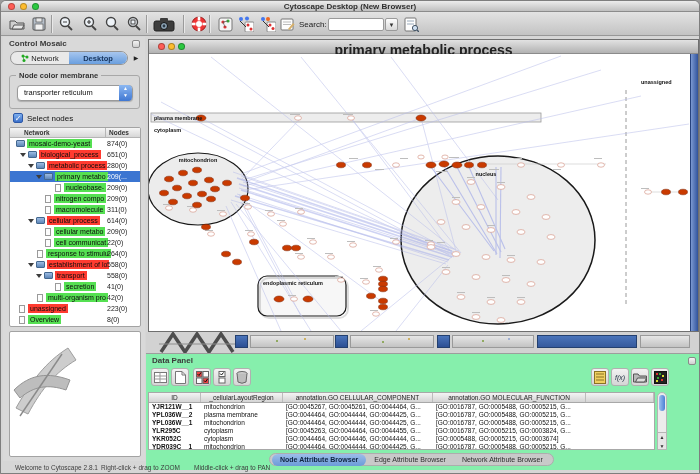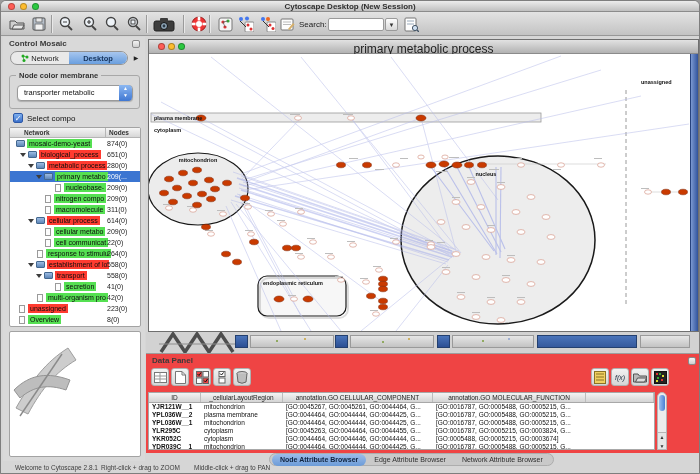--- a/index.html
+++ b/index.html
@@ -53,34 +53,34 @@
   .tnum { position:absolute; left:97px; color:#1c1c1c; }
   .trow.sel .tnum { color:#fff; }
 
   
   .birds { position:absolute; left:6px; top:294px; bottom:4px; width:132px; background:#fff; border:1px solid #a3a3a3; border-radius:2px; overflow:hidden; }
 
   
   .netwin { position:absolute; left:147px; top:38px; width:551px; height:293px; border:1px solid #6f6f6f; background:#fff; }
   .ntitle { position:absolute; left:0; top:0; right:0; height:14px; background:linear-gradient(#e2e2e2,#b2b2b2); border-bottom:1px solid #8b8b8b; }
   .ntl { position:absolute; top:3px; width:7px; height:7px; border-radius:50%; border:1px solid rgba(0,0,0,.3); }
-  .ntext { position:absolute; left:0; right:0; top:2px; text-align:center; font-size:12px; font-weight:normal; color:#222; }
+  .ntext { position:absolute; left:0; right:0; top:2px; text-align:center; font-size:14px; font-weight:bold; color:#222; }
   .ncanvas { position:absolute; left:0; top:14px; right:8px; bottom:0; background:#fff; overflow:hidden; }
   .bluebar { position:absolute; right:0; top:14px; bottom:0; width:8px; background:linear-gradient(90deg,#7b99d2,#30539c); border-left:1px solid #27437e; }
   .clabel { font:bold 5.5px "Liberation Sans",sans-serif; fill:#101010; }
 
   
   .frag { position:absolute; left:145px; top:331px; width:555px; height:21px; background:#d2d2d2; overflow:hidden; }
   .fstrip { position:absolute; top:3px; height:13px; background:linear-gradient(#e6e6e6,#c3c3c3); border:1px solid #9a9a9a; }
   .fcap { position:absolute; top:3px; width:13px; height:13px; background:linear-gradient(#4a74ba,#2c4f94); border:1px solid #24406f; }
   .fblue { position:absolute; top:3px; height:13px; background:linear-gradient(#4a74ba,#35599d); border:1px solid #24406f; }
   .fdot { position:absolute; width:2px; height:2px; border-radius:50%; }
 
   
-  .dpanel { position:absolute; left:145px; top:352px; width:555px; height:100px; background:#ef4444; border-top:1px solid #9d9d9d; }
+  .dpanel { position:absolute; left:145px; top:352px; width:555px; height:117px; background:#86efac; border-top:1px solid #9d9d9d; }
   .dtool { position:absolute; left:0; top:12px; right:0; height:24px; }
   .dic { position:absolute; top:2px; width:18px; height:18px; border:1px solid #b0b0b0; border-radius:3px; background:linear-gradient(#f2f2f2,#d5d5d5); display:flex; align-items:center; justify-content:center; }
   .dtable { position:absolute; left:2px; top:38px; width:507px; height:58px; background:#fff; border:1px solid #a8a8a8; overflow:hidden; }
   .dhr { display:flex; height:10px; background:linear-gradient(#f4f4f4,#d4d4d4); border-bottom:1px solid #a8a8a8; font-size:6.5px; color:#222; }
   .dhr span { border-right:1px solid #bcbcbc; text-align:center; line-height:10px; overflow:hidden; white-space:nowrap; }
   .drow { display:flex; height:8px; font-size:6.5px; color:#101010; }
   .drow span { overflow:hidden; white-space:nowrap; padding-left:3px; line-height:8px; }
   .cw0 { width:52px; flex:none; } .cw1 { width:82px; flex:none; } .cw2 { width:150px; flex:none; } .cw3 { width:153px; flex:none; } .cwf { flex:1; }
   .drow .id { font-weight:bold; }
   .vscroll { position:absolute; left:511px; top:38px; width:10px; height:58px; background:#ececec; border:1px solid #b5b5b5; border-radius:5px; }
@@ -98,21 +98,21 @@
 </style>
 </head>
 <body>
 
 <div class="win">
 
   <div class="titlebar">
     <span class="tl red"></span>
     <span class="tl yel"></span>
     <span class="tl grn"></span>
-    <div class="wtitle">Cytoscape Desktop (New Session)</div>
+    <div class="wtitle">Cytoscape Desktop (New Browser)</div>
   </div>
 
   <div class="toolbar">
     <span class="tb" style="left:6px">
       <svg width="16" height="14">
           <path d="M1,12 L1,4 L6,4 L8,6 L15,6 L15,12 Z" fill="#cfcfcf" stroke="#555" stroke-width="1"></path>
           <path d="M3,12 L5,8 L15,8 L13,12 Z" fill="#e8e8e8" stroke="#555" stroke-width="1"></path>
         </svg>
     </span>
     <span class="tb" style="left:28px">
@@ -241,28 +241,28 @@
       </span>
       <span class="s sel">
           <span>Desktop</span>
         </span>
     </div>
     <span class="seg-arrow">▶</span>
 
     <div class="grp">
       <span class="grp-label">Node color membrane</span>
       <div class="combo">
-        <span>transporter metabolic</span>
+        <span>transporter reticulum</span>
         <span class="combo-cap">▲<br>▼</span>
       </div>
     </div>
 
     <div class="chk-row">
       <span class="chk">✓</span>
-      <span class="chk-label">Select compo</span>
+      <span class="chk-label">Select nodes</span>
     </div>
 
     <div class="treebox">
       <div class="thead">
         <span class="c1">Network</span>
         <span class="div"></span>
         <span class="c2">Nodes</span>
       </div>
 
       <div class="trow" style="padding-left:6px">

